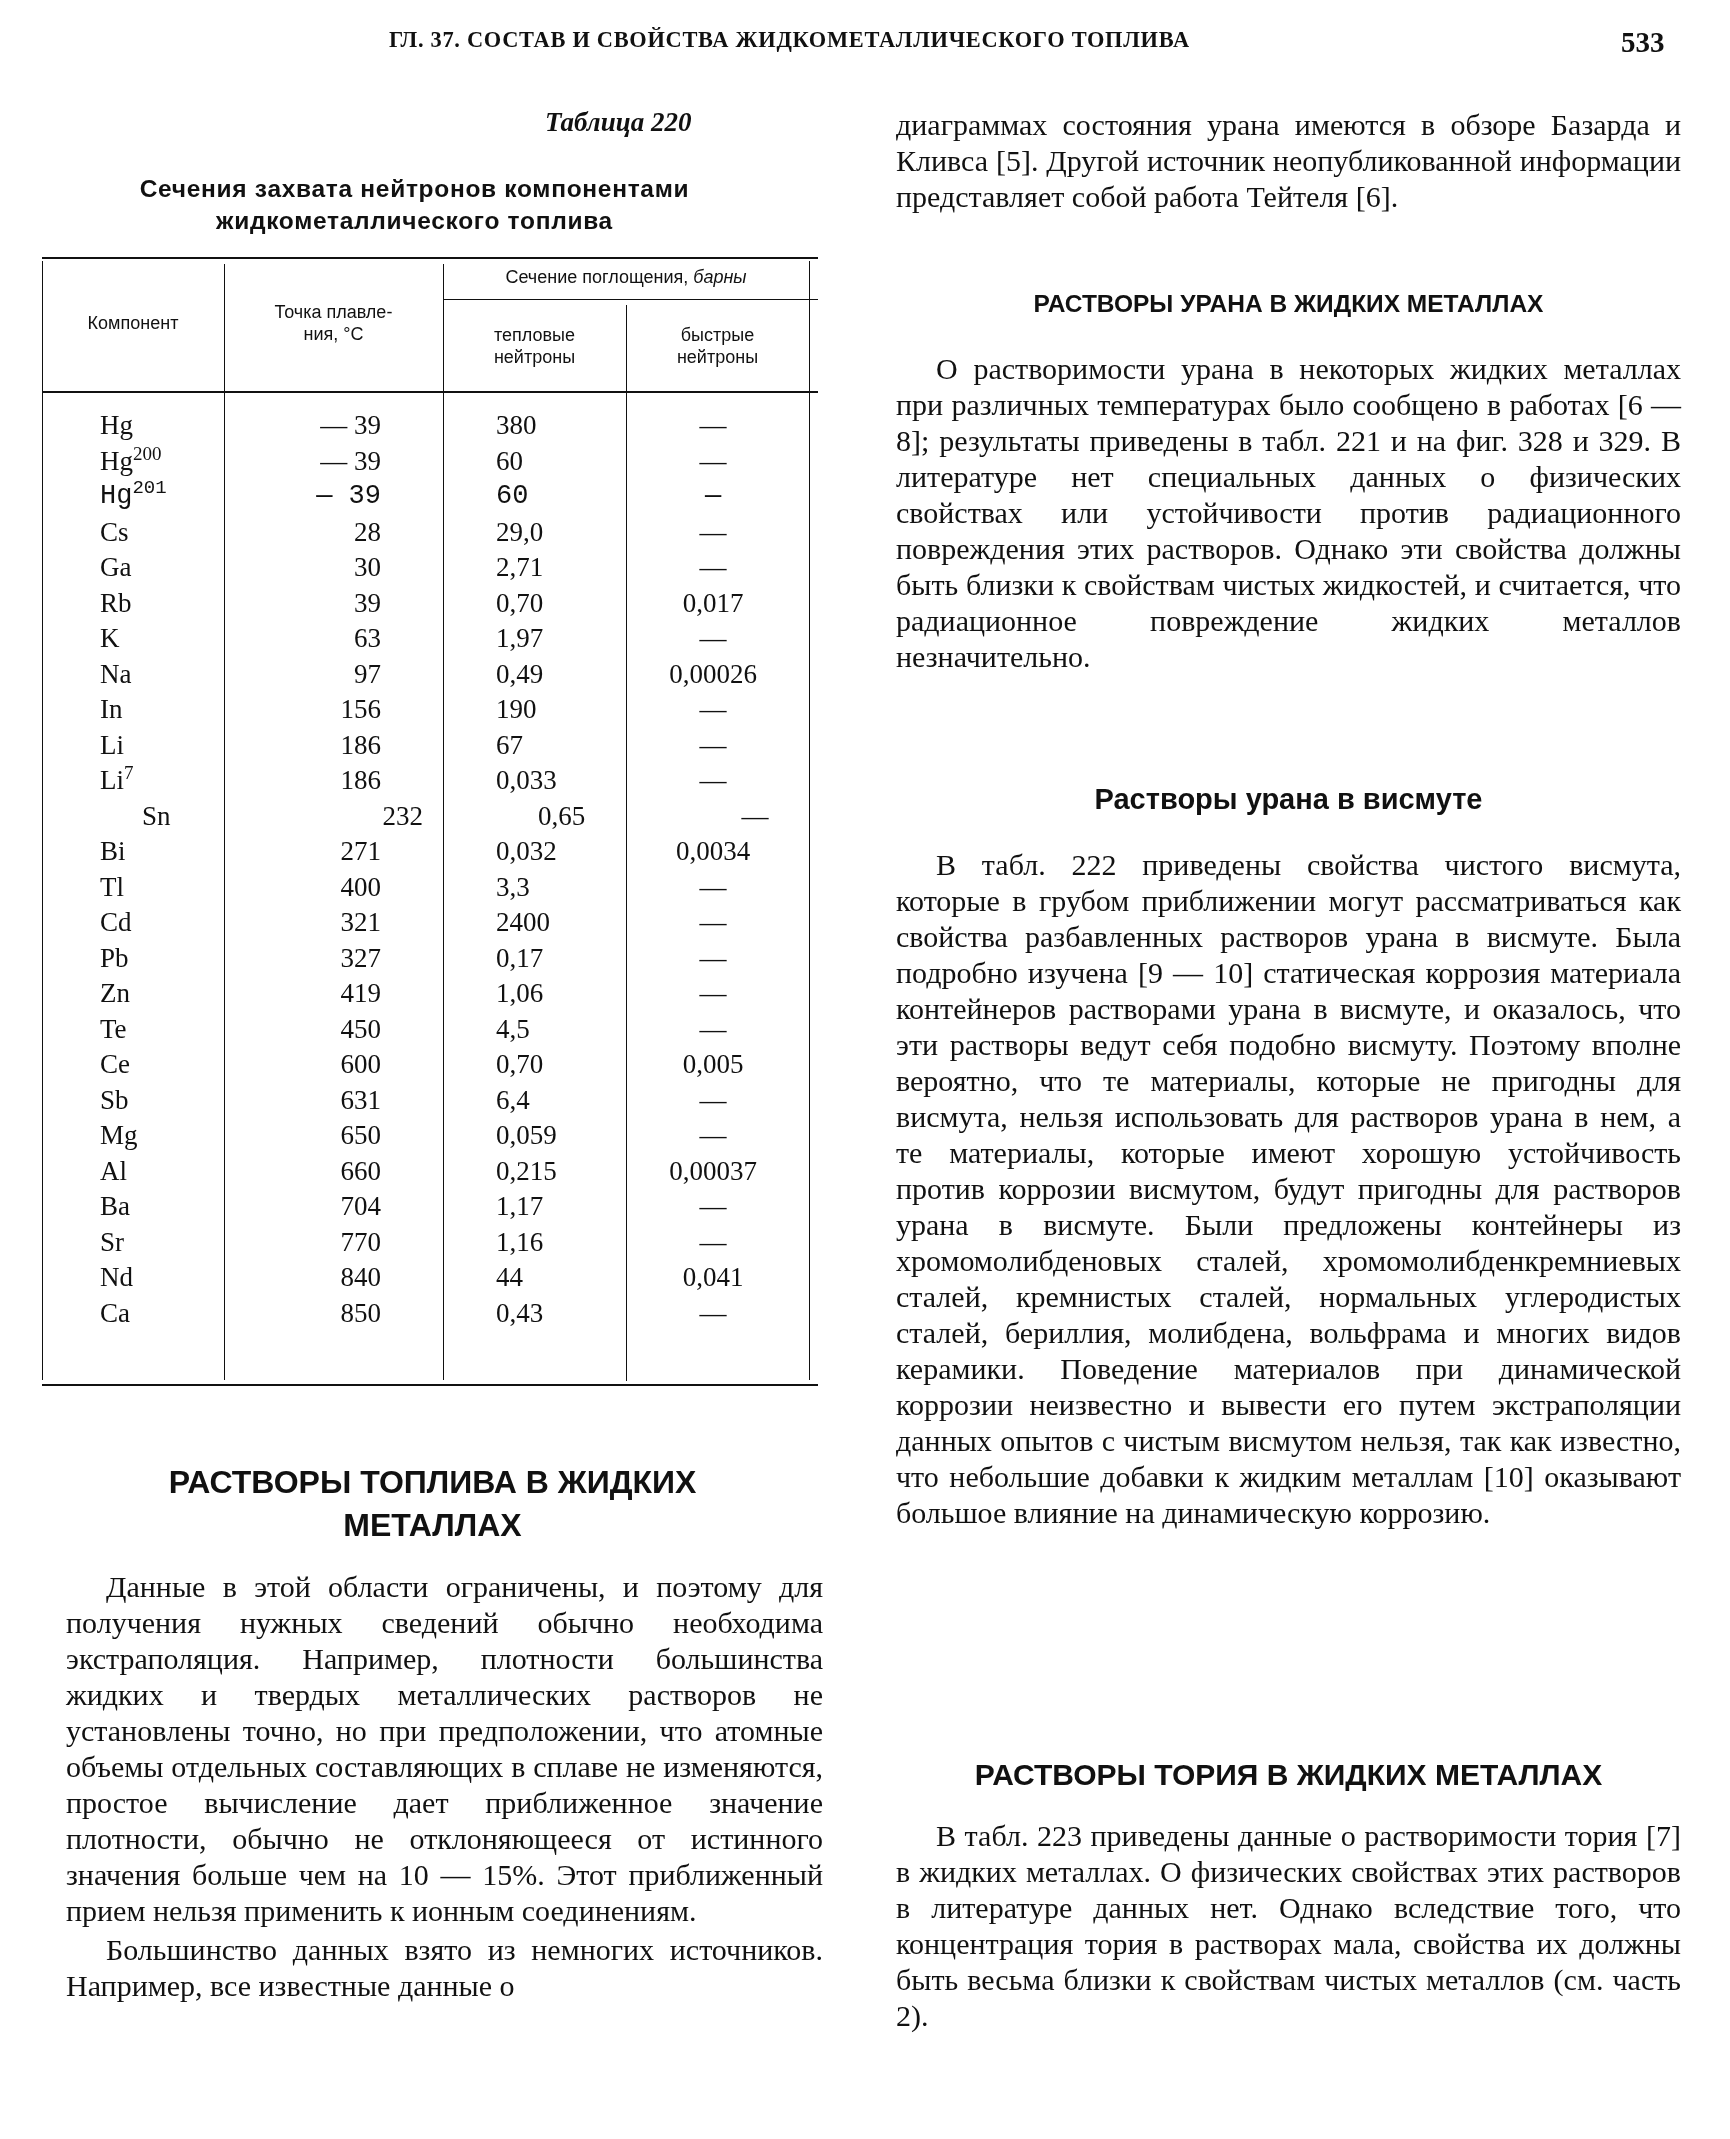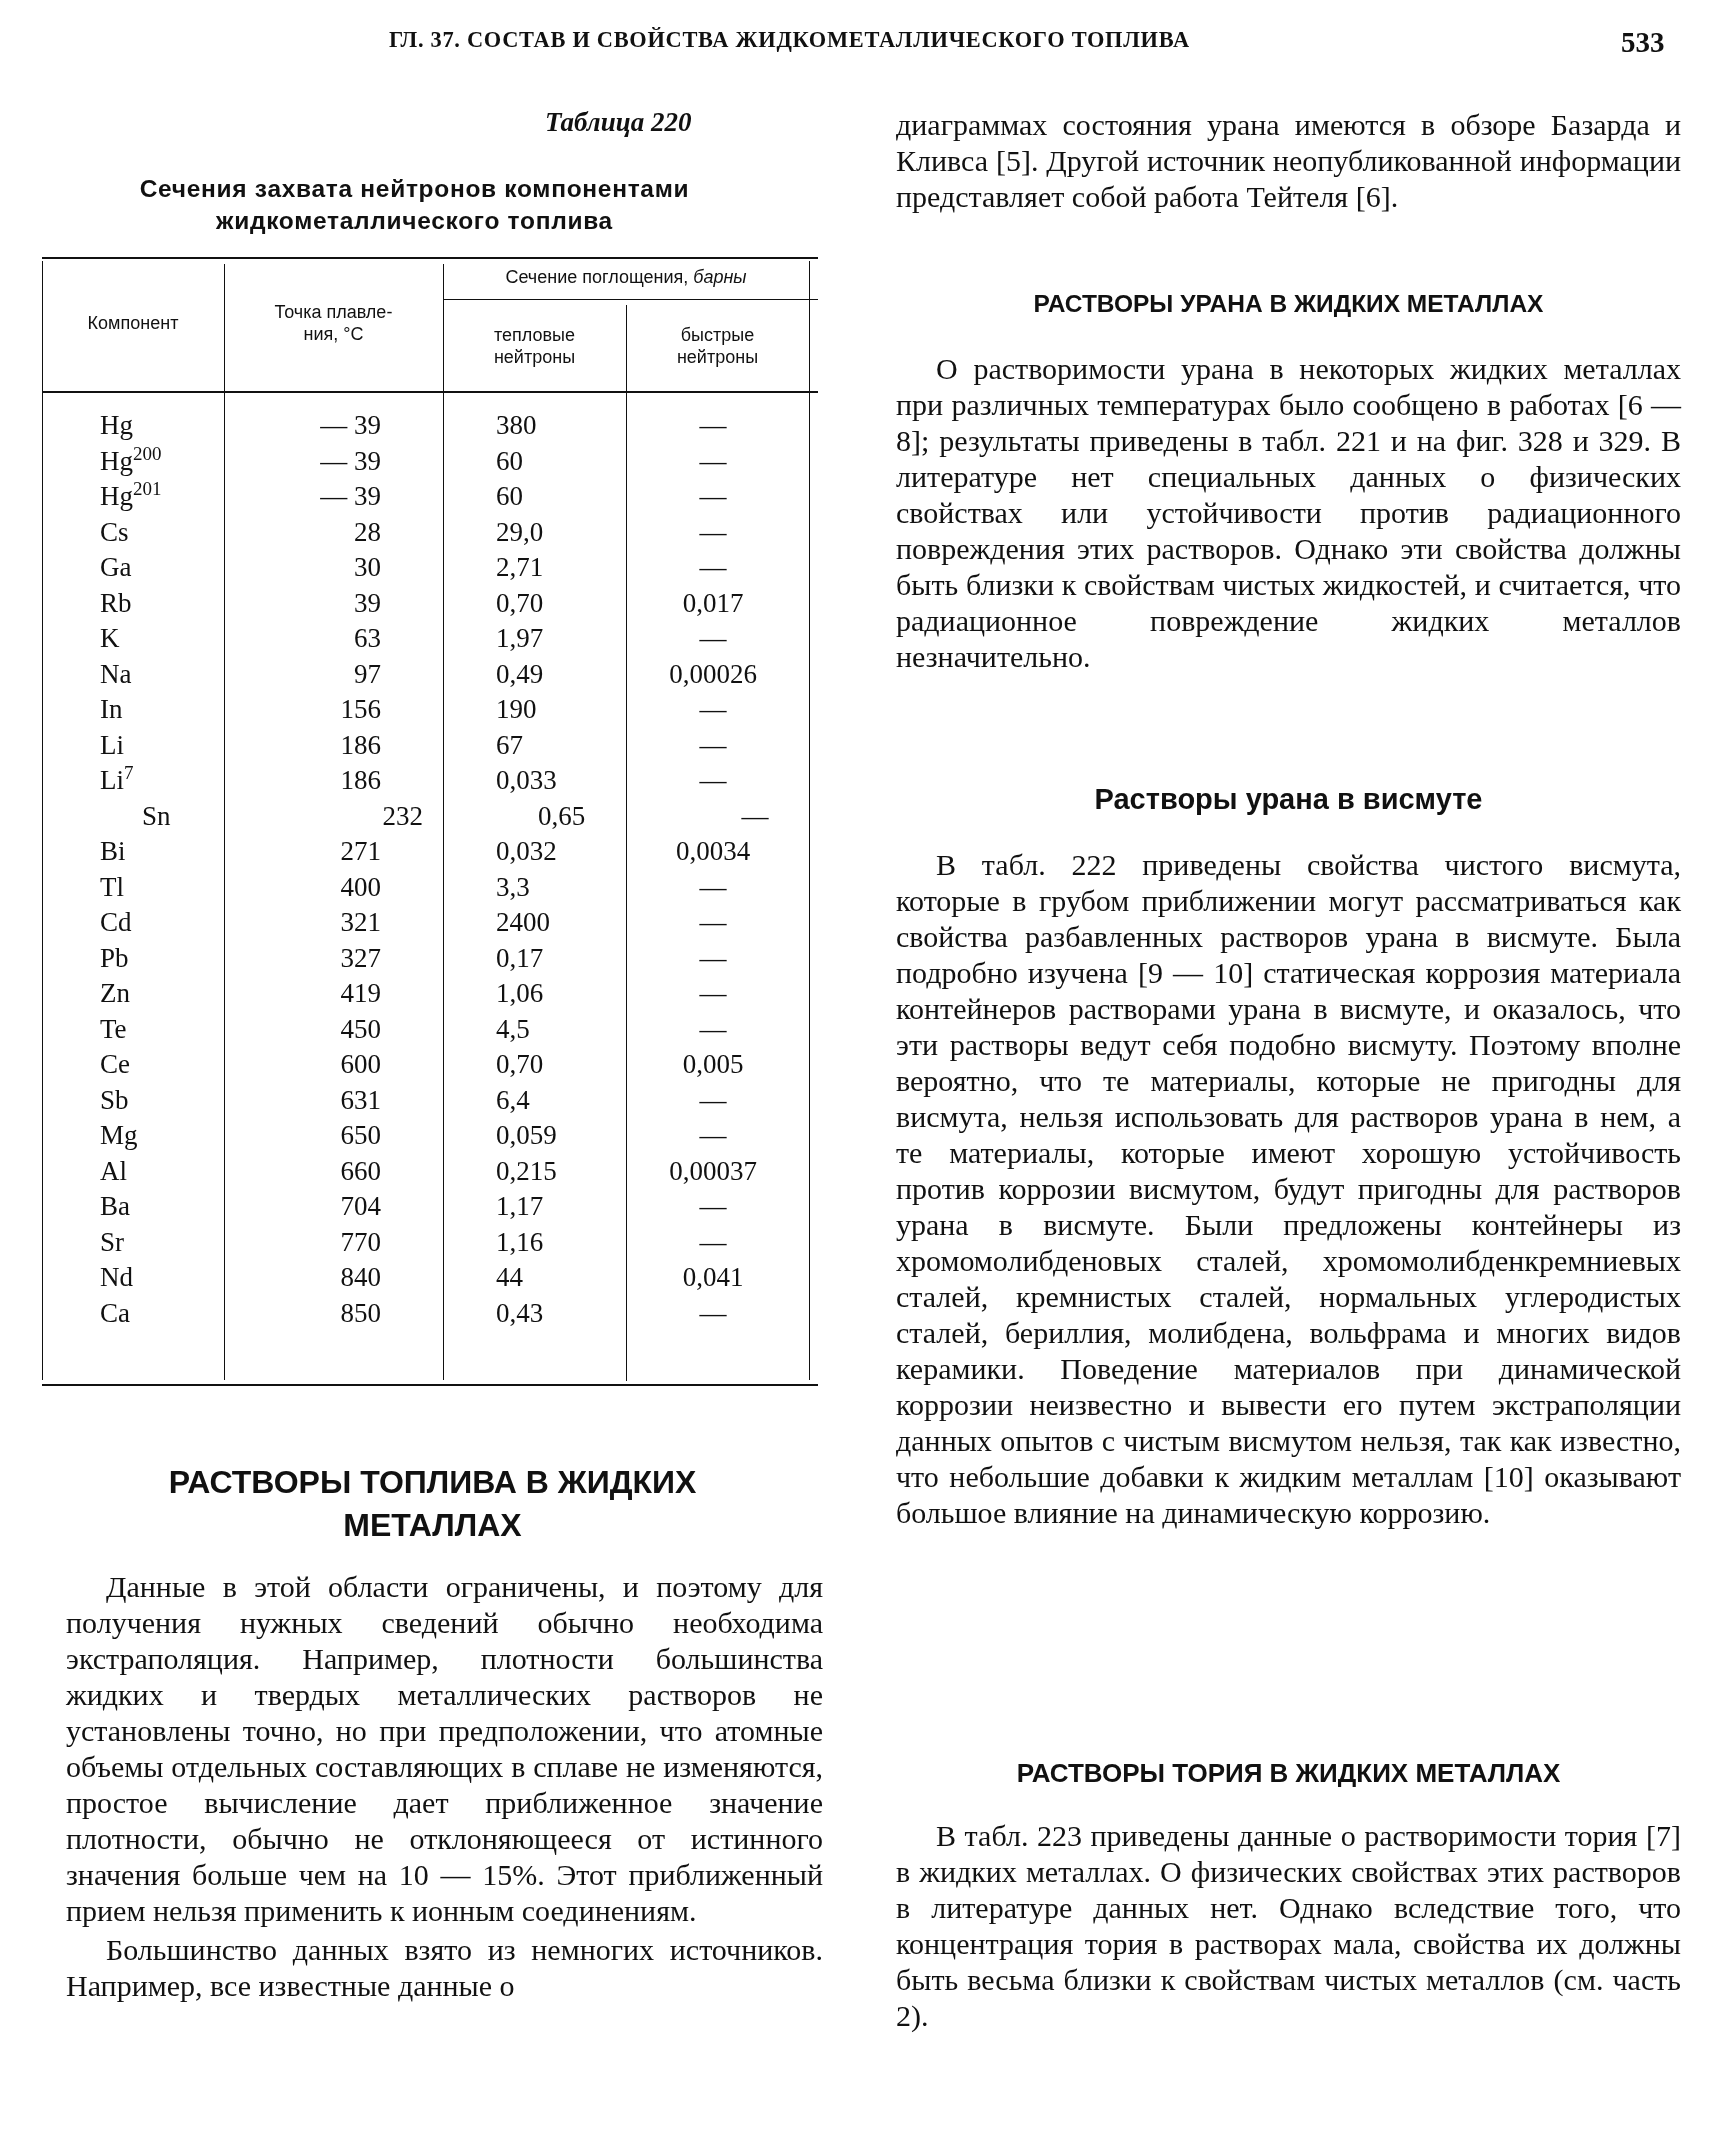--- a/index.html
+++ b/index.html
@@ -107,21 +107,21 @@
         <span class="c-melt">— 39</span>
         <span class="c-thermal">380</span>
         <span class="c-fast">—</span>
       </div>
       <div class="row" style="top: 187px;">
         <span class="c-comp">Hg<sup>200</sup></span>
         <span class="c-melt">— 39</span>
         <span class="c-thermal">60</span>
         <span class="c-fast">—</span>
       </div>
-      <div class="row" style="top: 222px;">
+      <div class="row" style="top: 222px; font-family: Liberation Mono, monospace;">
         <span class="c-comp">Hg<sup>201</sup></span>
         <span class="c-melt">— 39</span>
         <span class="c-thermal">60</span>
         <span class="c-fast">—</span>
       </div>
       <div class="row" style="top: 258px;">
         <span class="c-comp">Cs<sup></sup></span>
         <span class="c-melt">28</span>
         <span class="c-thermal">29,0</span>
         <span class="c-fast">—</span>
@@ -274,17 +274,17 @@
   <p style="text-indent:0;">диаграммах состояния урана имеются в обзоре Базарда и Кливса [5]. Другой источник неопубликованной информации представляет собой работа Тейтеля [6].</p>
 </div>
 <div class="sub-heading" style="left:896px;top:290px;width:785px;font-size:24.5px;">РАСТВОРЫ УРАНА В ЖИДКИХ МЕТАЛЛАХ</div>
 <div class="para" style="left:896px;top:351px;width:785px;">
   <p>О растворимости урана в некоторых жидких металлах при различных температурах было сообщено в работах [6 — 8]; результаты приведены в табл. 221 и на фиг. 328 и 329. В литературе нет специальных данных о физических свойствах или устойчивости против радиационного повреждения этих растворов. Однако эти свойства должны быть близки к свойствам чистых жидкостей, и считается, что радиационное повреждение жидких металлов незначительно.</p>
 </div>
 <div class="sub-heading" style="left:896px;top:783px;width:785px;font-size:29px;">Растворы урана в висмуте</div>
 <div class="para" style="left:896px;top:847px;width:785px;">
   <p>В табл. 222 приведены свойства чистого висмута, которые в грубом приближении могут рассматриваться как свойства разбавленных растворов урана в висмуте. Была подробно изучена [9 — 10] статическая коррозия материала контейнеров растворами урана в висмуте, и оказалось, что эти растворы ведут себя подобно висмуту. Поэтому вполне вероятно, что те материалы, которые не пригодны для висмута, нельзя использовать для растворов урана в нем, а те материалы, которые имеют хорошую устойчивость против коррозии висмутом, будут пригодны для растворов урана в висмуте. Были предложены контейнеры из хромомолибденовых сталей, хромомолибденкремниевых сталей, кремнистых сталей, нормальных углеродистых сталей, бериллия, молибдена, вольфрама и многих видов керамики. Поведение материалов при динамической коррозии неизвестно и вывести его путем экстраполяции данных опытов с чистым висмутом нельзя, так как известно, что небольшие добавки к жидким металлам [10] оказывают большое влияние на динамическую коррозию.</p>
 </div>
-<div class="sub-heading" style="left:896px;top:1758px;width:785px;font-size:26px;">РАСТВОРЫ ТОРИЯ В ЖИДКИХ МЕТАЛЛАХ</div>
+<div class="sub-heading" style="left:896px;top:1758px;width:785px;font-size:30px;">РАСТВОРЫ ТОРИЯ В ЖИДКИХ МЕТАЛЛАХ</div>
 <div class="para" style="left:896px;top:1818px;width:785px;">
   <p>В табл. 223 приведены данные о растворимости тория [7] в жидких металлах. О физических свойствах этих растворов в литературе данных нет. Однако вследствие того, что концентрация тория в растворах мала, свойства их должны быть весьма близки к свойствам чистых металлов (см. часть 2).</p>
 </div>
 
 
 </body></html>

